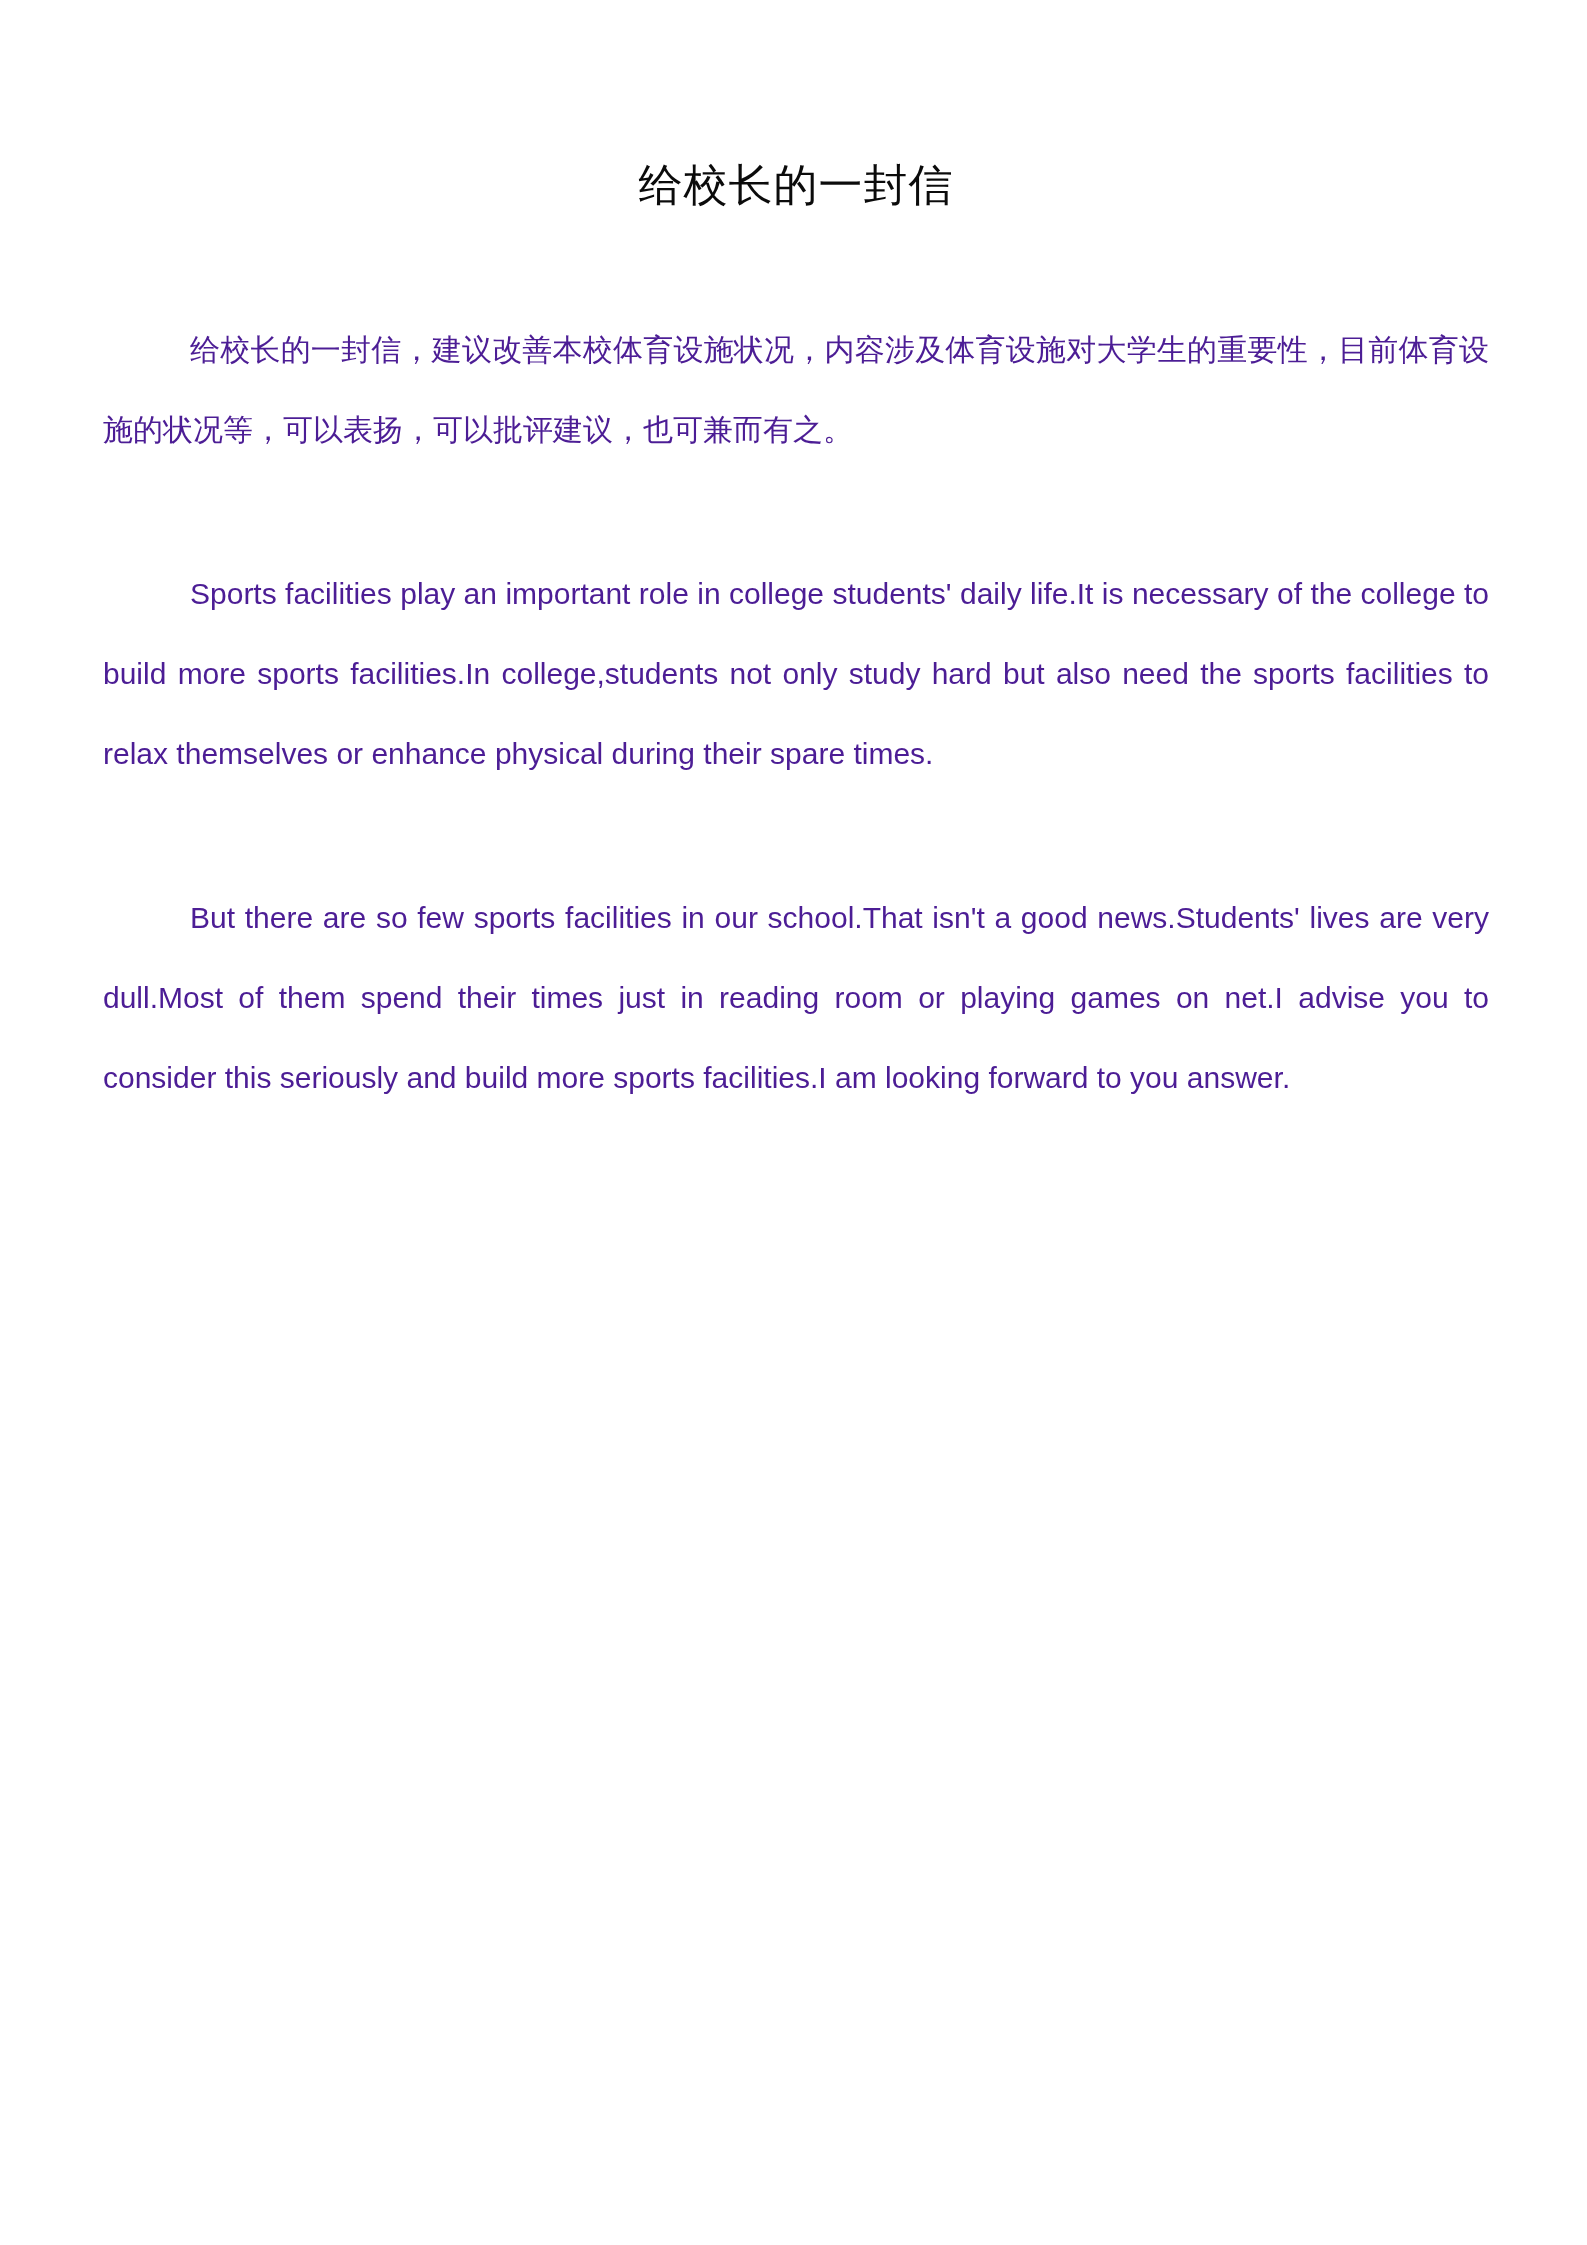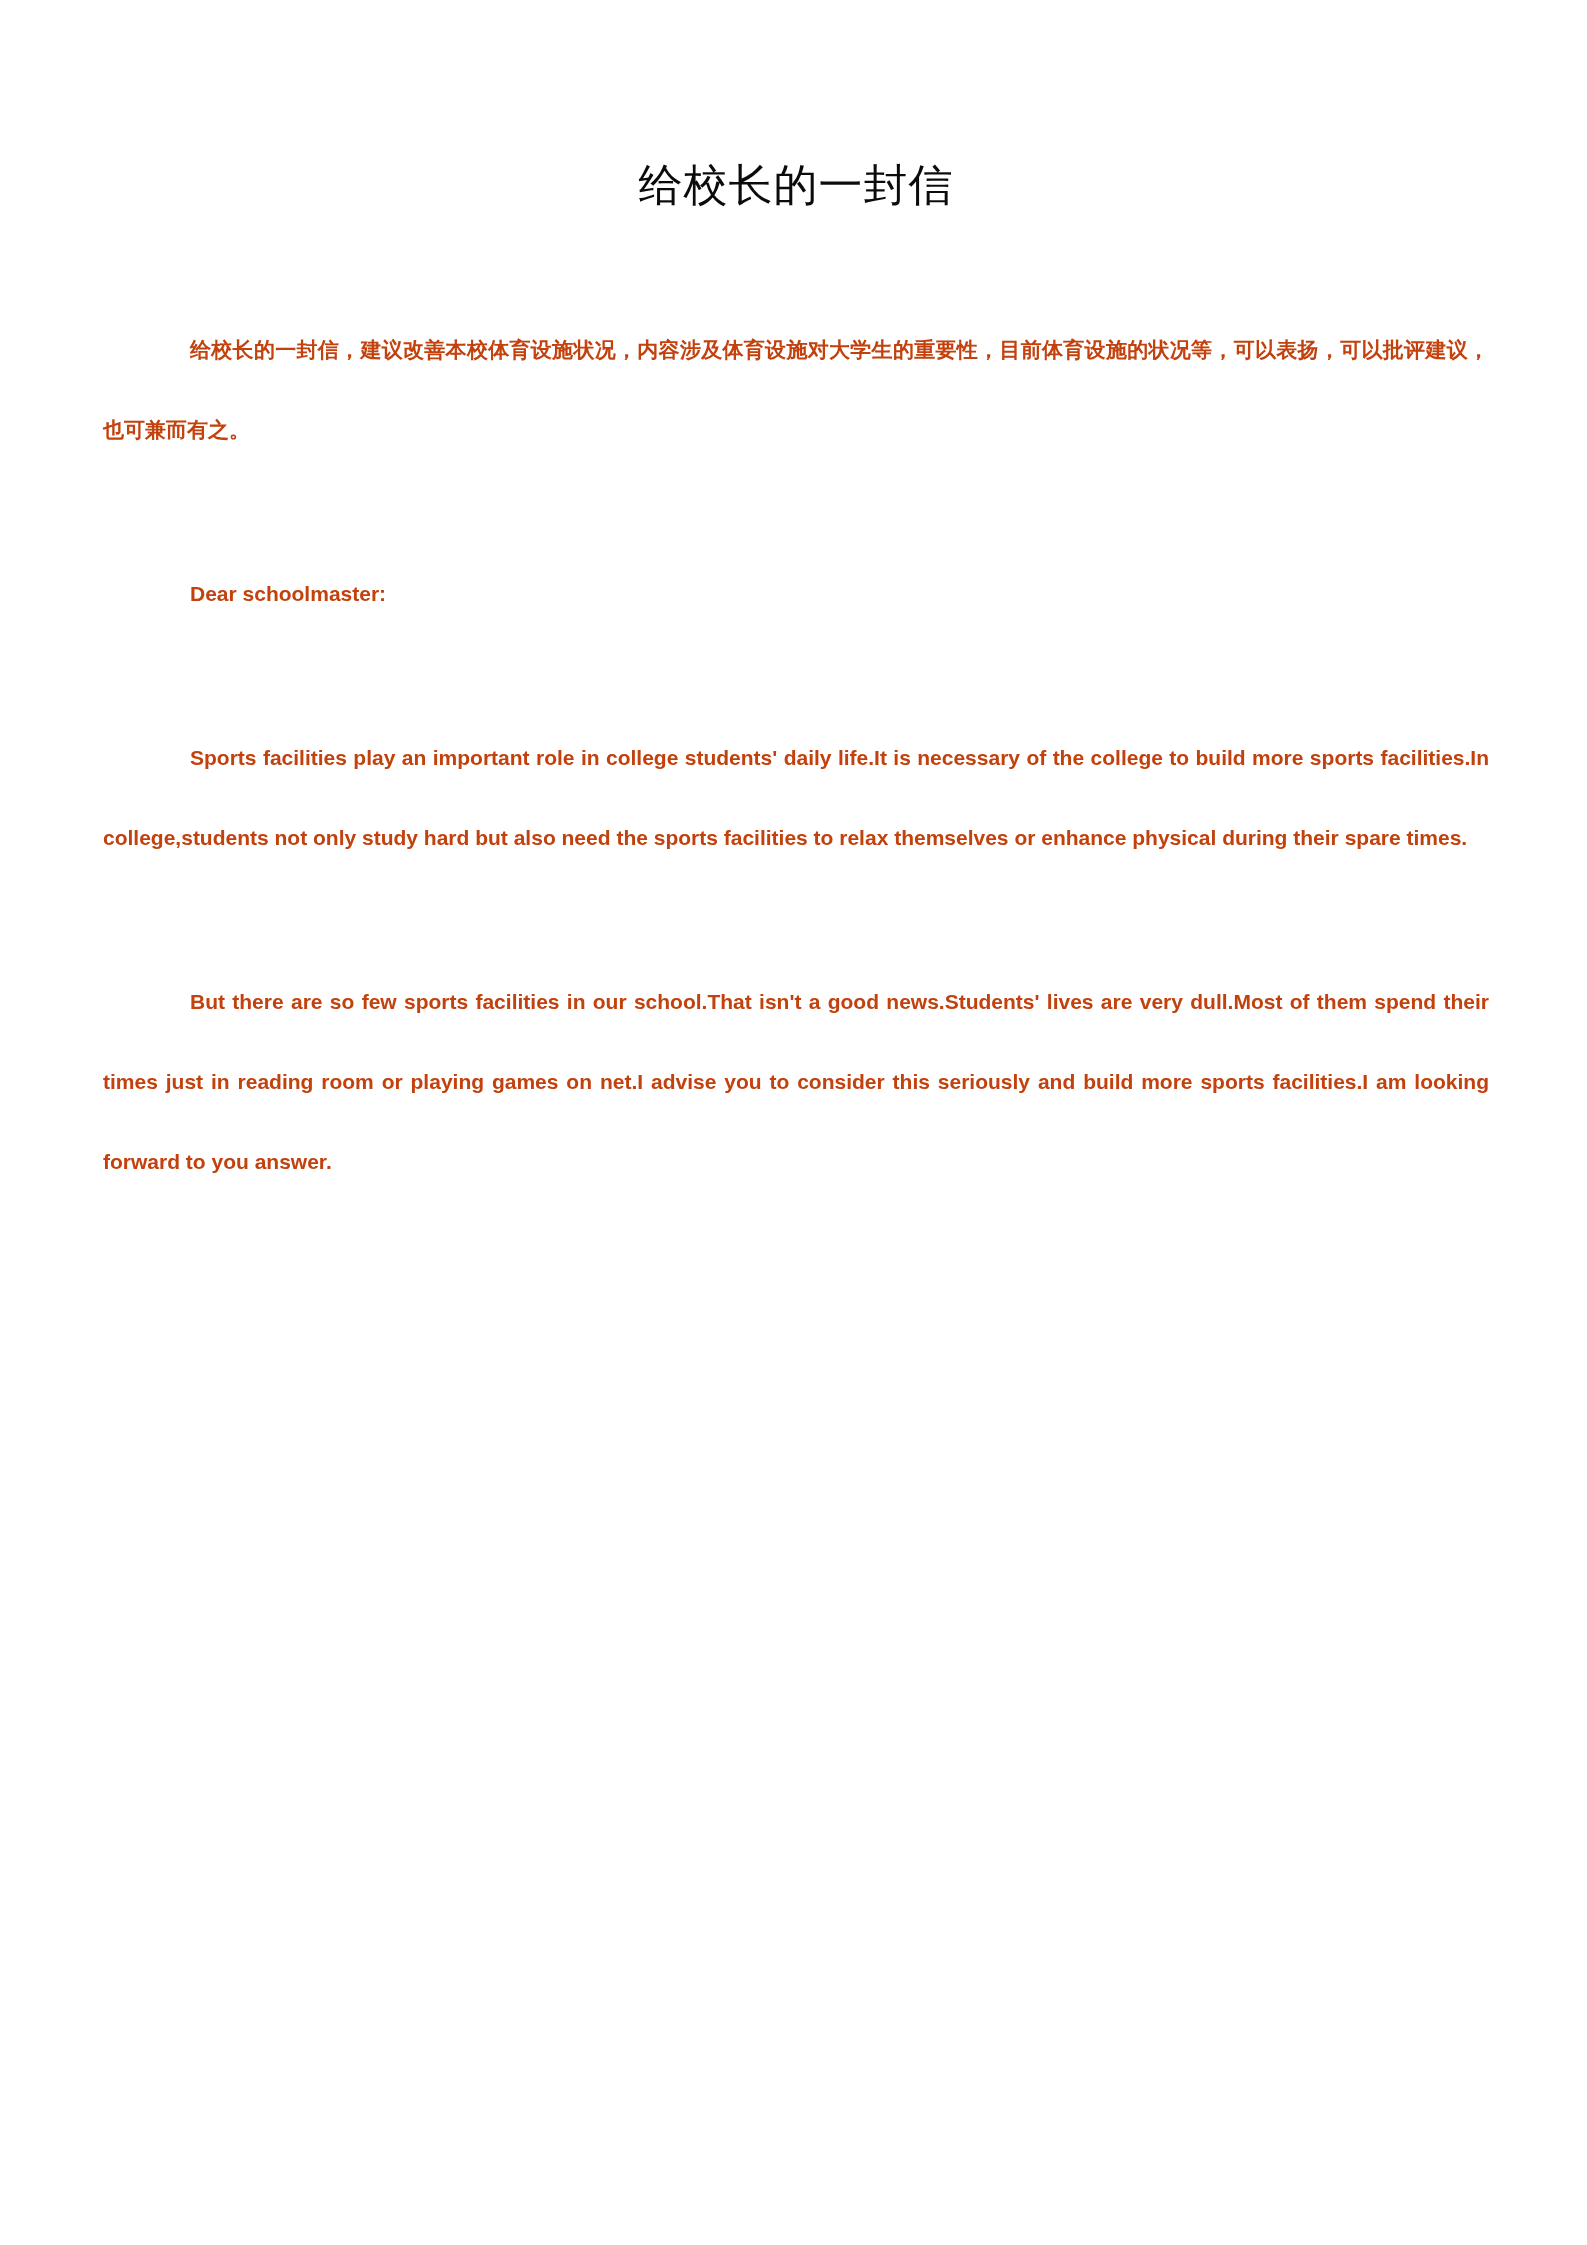--- a/index.html
+++ b/index.html
@@ -24,49 +24,47 @@
     margin-bottom: 60px;
   }
   .title-line {
     font-size: 44px;
     font-weight: 400;
     line-height: 130px;
     letter-spacing: 1px;
     color: #0b0b0b;
   }
   p.para {
-    font-size: 21px;
+    font-size: 30px;
     line-height: 80px;
     margin-bottom: 84px;
     text-align: justify;
     text-justify: inter-word;
     text-indent: 87px;
-    color: #c2410c;
-    font-weight: bold;
+    color: #4c1d95;
   }
   p.para.no-justify {
     text-align: left;
   }
   p.para:last-child {
     margin-bottom: 0;
   }
 </style>
 </head>
 <body>
 
 <div class="page">
   <div class="content">
 
     <div class="title-block">
       <div class="title-line">给校长的一封信</div>
     </div>
 
     <p class="para">给校长的一封信，建议改善本校体育设施状况，内容涉及体育设施对大学生的重要性，目前体育设施的状况等，可以表扬，可以批评建议，也可兼而有之。</p>
 
-    <p class="para no-justify">Dear schoolmaster:</p>
 
     <p class="para">Sports facilities play an important role in college students' daily life.It is necessary of the college to build more sports facilities.In college,students not only study hard but also need the sports facilities to relax themselves or enhance physical during their spare times.</p>
 
     <p class="para">But there are so few sports facilities in our school.That isn't a good news.Students' lives are very dull.Most of them spend their times just in reading room or playing games on net.I advise you to consider this seriously and build more sports facilities.I am looking forward to you answer.</p>
 
 
   </div>
 </div>
 
 </body></html>

